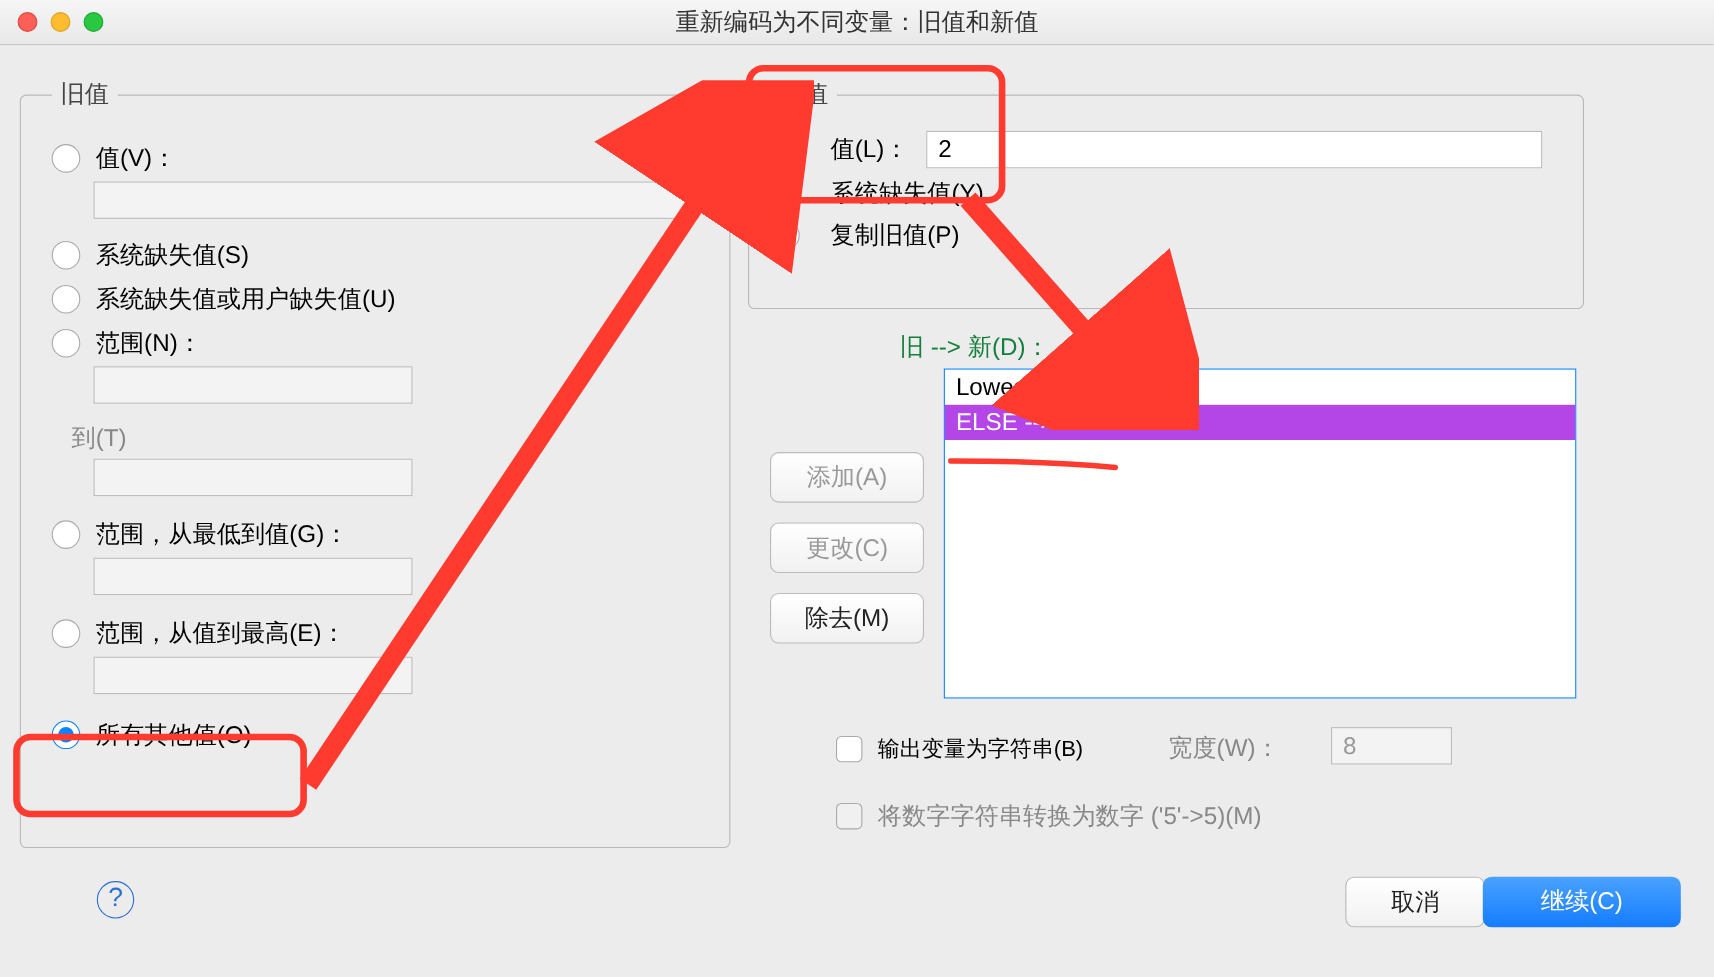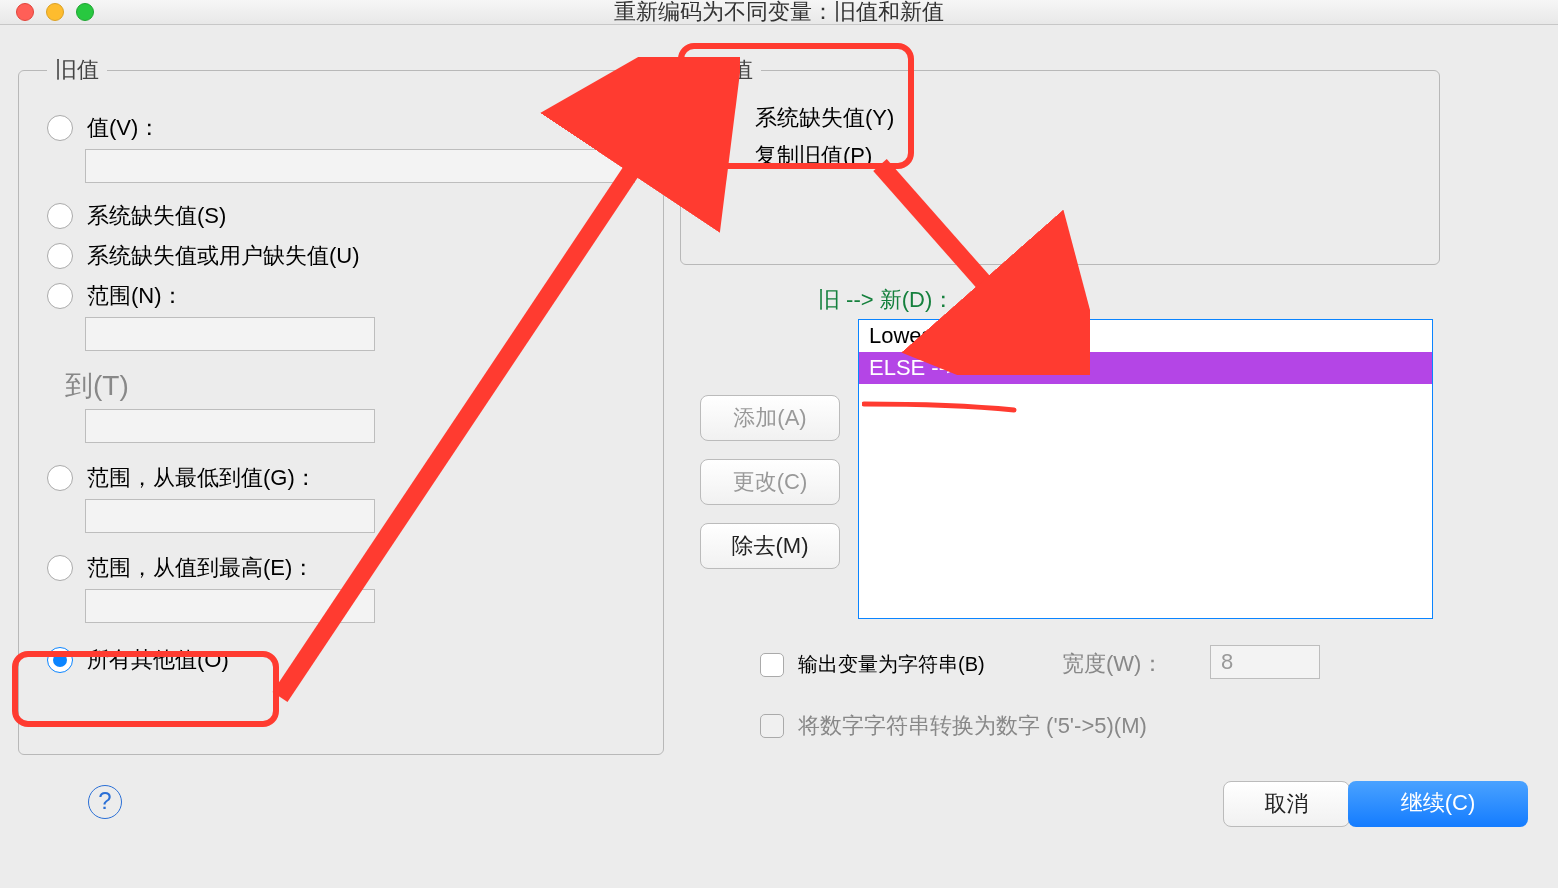--- a/index.html
+++ b/index.html
@@ -6,21 +6,21 @@
 body {
   font-family: "Helvetica Neue", Arial, sans-serif;
   font-size: 20px;
   background: #ececec;
   width: 1558px;
   height: 888px;
   position: relative;
   overflow: hidden;
 }
 .titlebar {
-  height: 25px;
+  height: 41px;
   background: linear-gradient(#f6f6f6,#e8e8e8);
   border-bottom: 1px solid #c7c7c7;
   display: flex;
   align-items: center;
   position: relative;
 }
 .traffic { display:flex; gap:12px; padding-left:16px; }
 .tl { width:18px; height:18px; border-radius:50%; }
 .tl.red{background:#ff5f57;border:1px solid #e1443b;}
 .tl.yel{background:#febc2e;border:1px solid #dba124;}
@@ -47,21 +47,21 @@
 .radio-label.disabled{color:#888;}
 
 input.text{
   height:34px;border:1px solid #bdbdbd;background:#fff;font-size:22px;padding:0 10px;
 }
 input.text.disabled{background:#f3f3f3;color:#999;}
 
 
 #fs-old{left:18px;top:30px;width:635px;height:700px;padding:18px 28px 12px 28px;}
 #fs-old .val-input{margin-left:38px;width:550px;display:block;}
-#fs-old .to-label{margin-left:18px;color:#888;font-size:28px;display:block;margin-top:16px;margin-bottom:4px;}
+#fs-old .to-label{margin-left:18px;color:#888;font-size:22px;display:block;margin-top:16px;margin-bottom:4px;}
 
 
 #fs-new{left:680px;top:30px;width:760px;height:210px;padding:10px 20px 12px 20px;}
 #fs-new .rowline{display:flex;align-items:center;margin:8px 0;}
 #fs-new .val-input{width:560px;margin-left:8px;}
 
 
 #map-label{position:absolute;left:818px;top:260px;font-size:22px;color:#15803d;}
 #btn-col{position:absolute;left:700px;top:370px;display:flex;flex-direction:column;gap:18px;}
 .btn{
@@ -156,20 +156,25 @@
 
     <div class="radio-row" style="margin-top:22px;">
       <span class="radio-dot checked"></span>
       <span class="radio-label">所有其他值(O)</span>
     </div>
   </fieldset>
 
   <fieldset id="fs-new">
     <legend>新值</legend>
 
+    <div class="rowline">
+      <span class="radio-dot checked"></span>
+      <span class="radio-label" style="margin-left:14px;">值(L)：</span>
+      <input class="text val-input" style="margin-left: 16px;" value="2">
+    </div>
     <div class="rowline">
       <span class="radio-dot"></span>
       <span class="radio-label" style="margin-left:14px;">系统缺失值(Y)</span>
     </div>
     <div class="rowline">
       <span class="radio-dot"></span>
       <span class="radio-label" style="margin-left:14px;">复制旧值(P)</span>
     </div>
   </fieldset>
 

